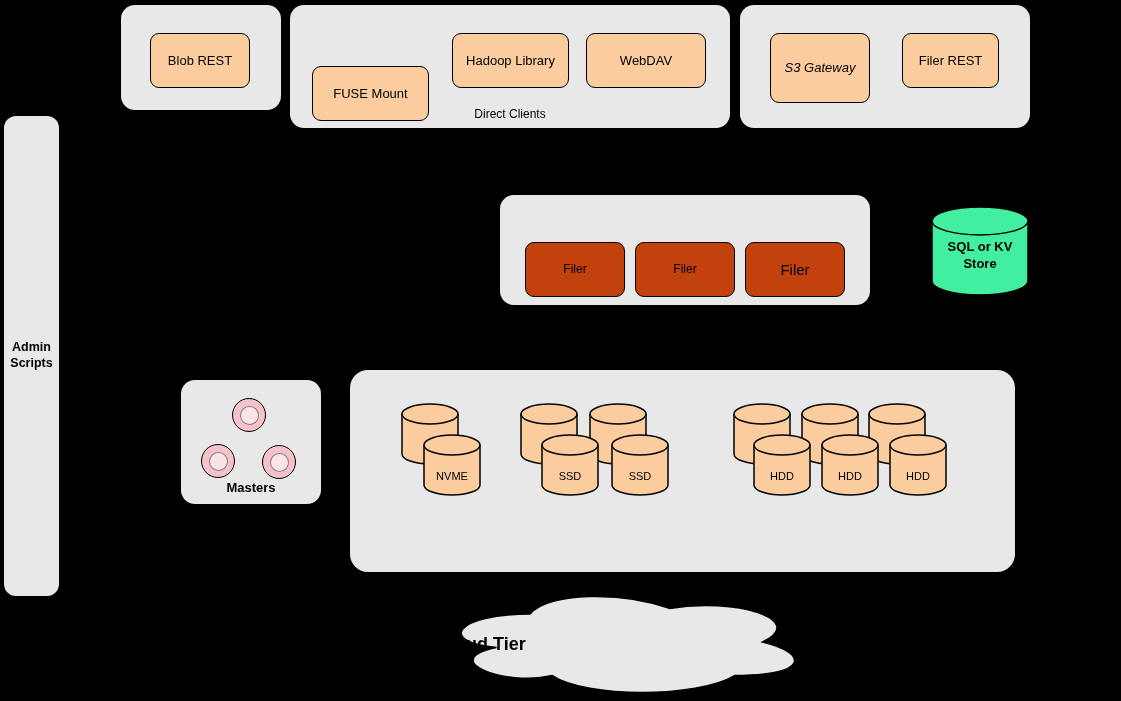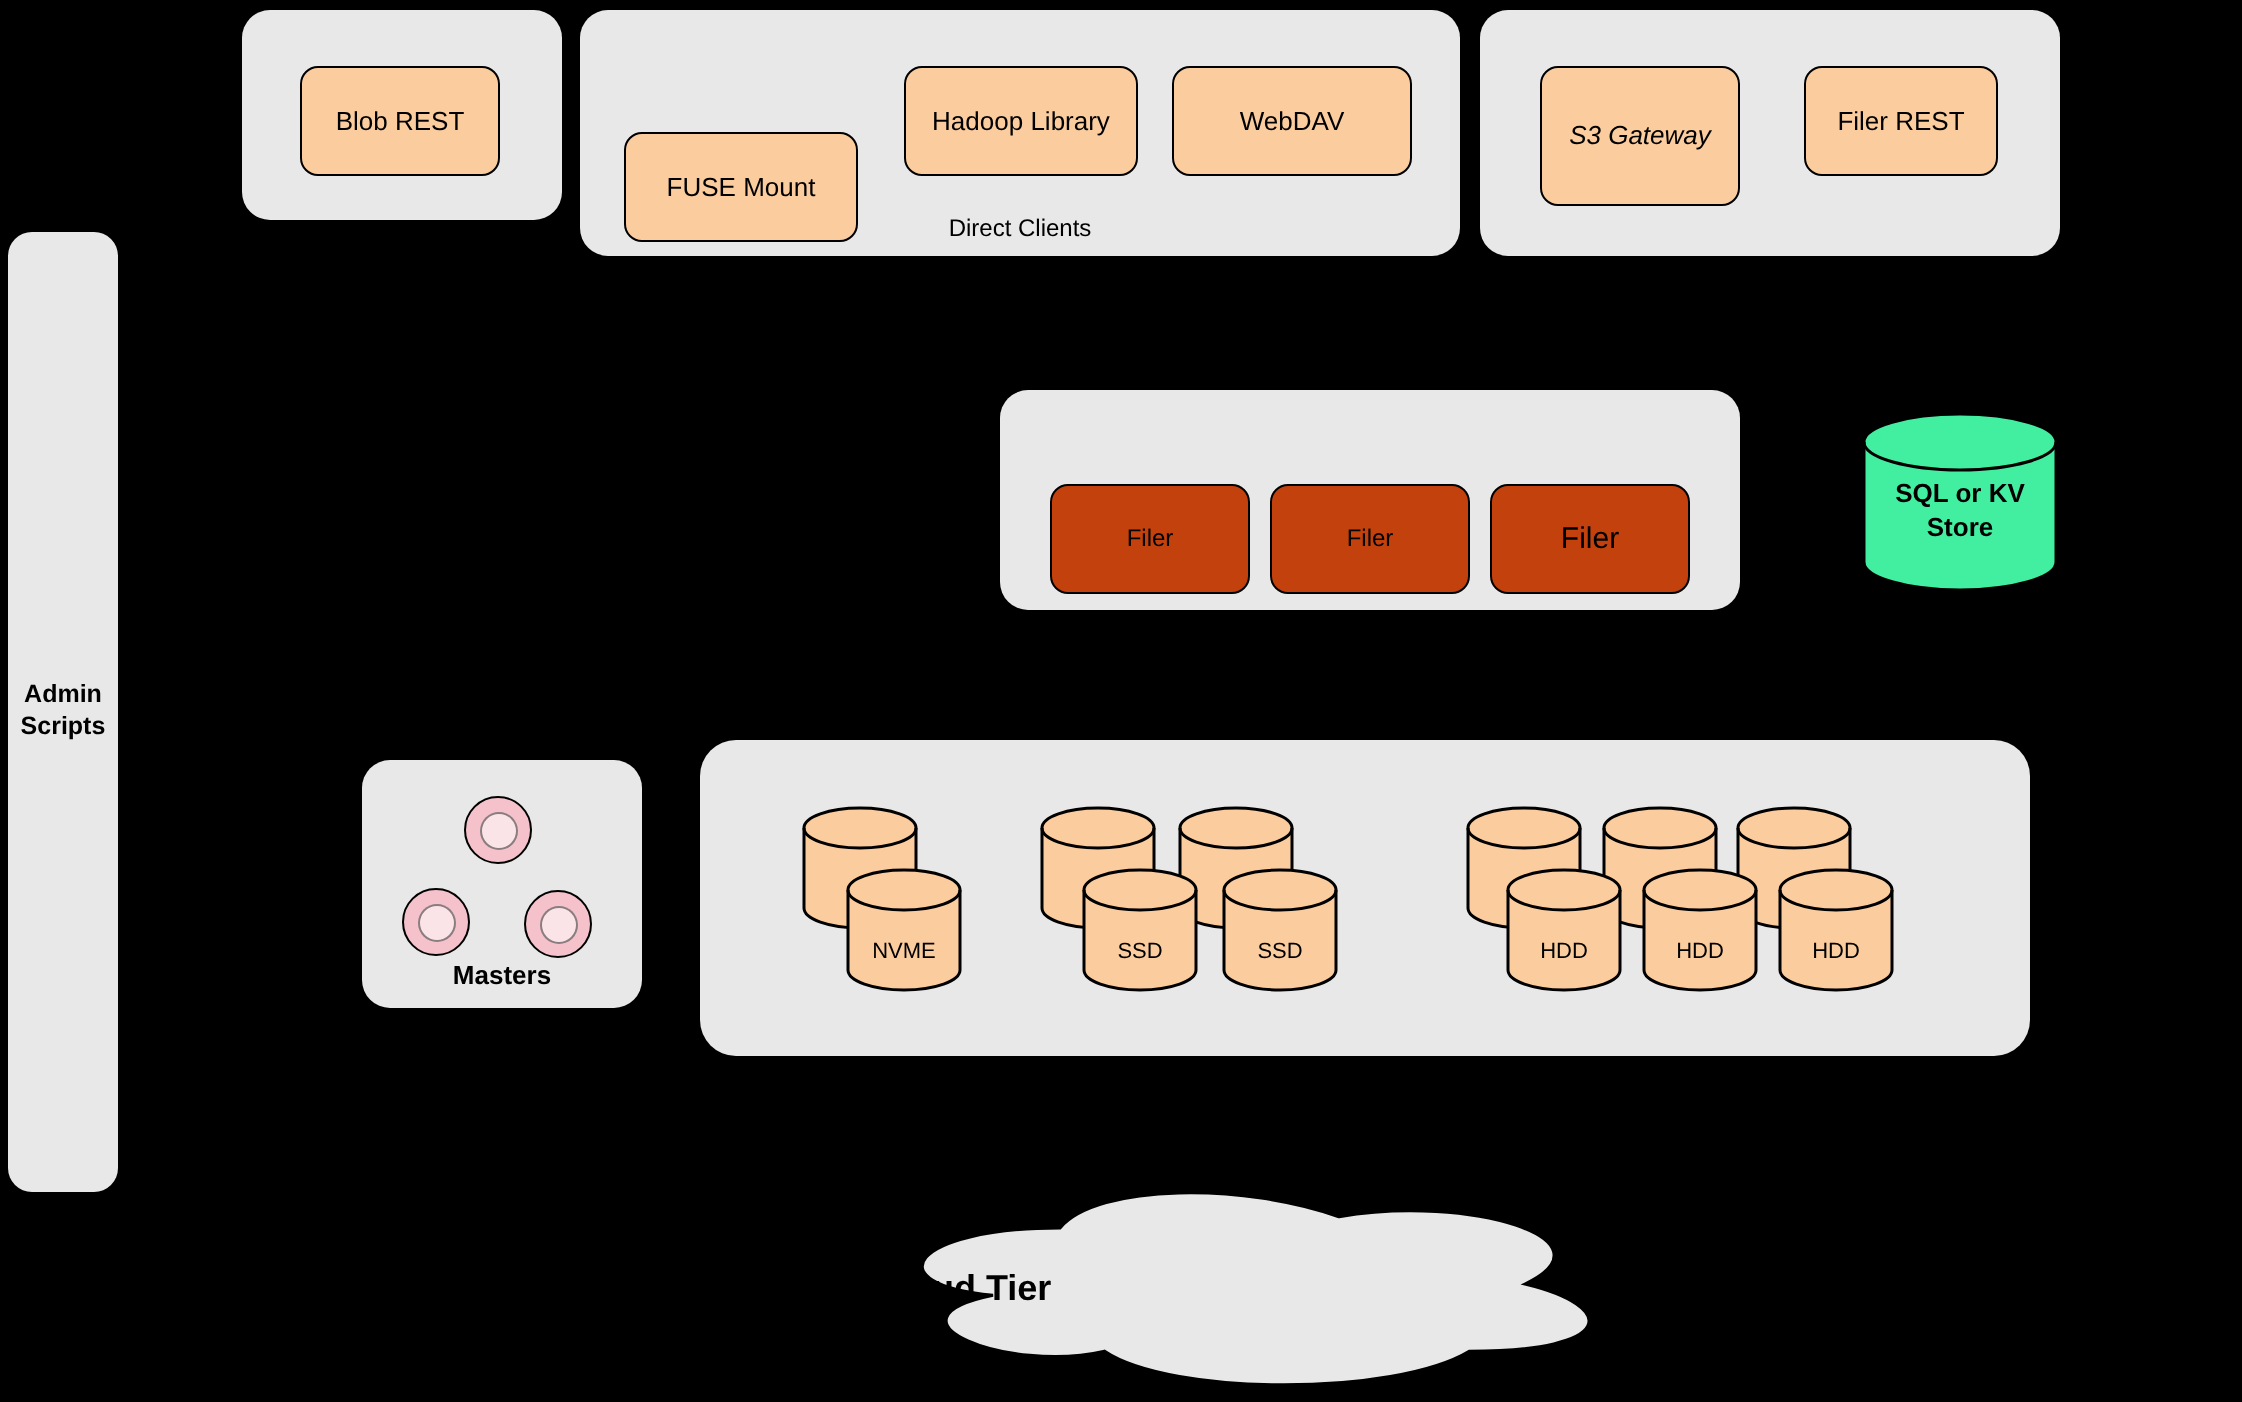--- a/index.html
+++ b/index.html
@@ -103,21 +103,21 @@
     <span class="sql-label">SQL or KV Store</span>
   </div>
 
   <div class="panel" style="left:181px; top:380px; width:140px; height:124px;">
     <div class="pcircle" style="left:51px; top:18px;"></div>
     <div class="pcircle" style="left:20px; top:64px;"></div>
     <div class="pcircle" style="left:81px; top:65px;"></div>
     <div class="group-label">Masters</div>
   </div>
 
-  <div class="panel" style="left:350px; top:370px; width:665px; height:158px; border-radius:18px;">
+  <div class="panel" style="left:350px; top:370px; width:665px; height:202px; border-radius:18px;">
 
     <div class="cyl" style="left:51px; top:33px; width:58px; height:62px;">
       <svg viewBox="0 0 58 62">
           <path class="body-orange" d="M1 11 A28 10 0 0 1 57 11 V51 A28 10 0 0 1 1 51 Z"></path>
           <path class="rim" d="M1 11 A28 10 0 0 0 57 11"></path>
         </svg>
     </div>
     <div class="cyl" style="left:73px; top:64px; width:58px; height:62px;">
       <svg viewBox="0 0 58 62">
           <path class="body-orange" d="M1 11 A28 10 0 0 1 57 11 V51 A28 10 0 0 1 1 51 Z"></path>

